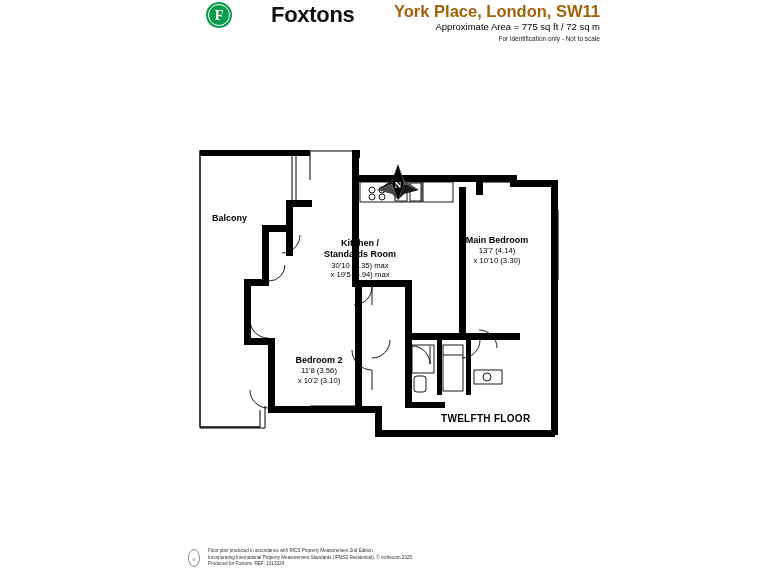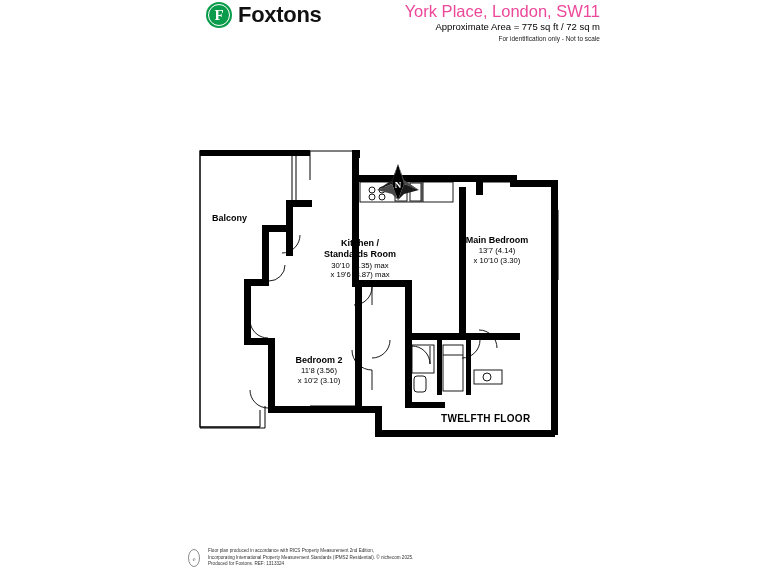--- a/index.html
+++ b/index.html
@@ -52,32 +52,33 @@
     font-size: 15px;
     font-weight: bold;
     font-family: "Liberation Serif", serif;
     line-height: 1;
   }
   .logo-text {
     font-size: 22px;
     font-weight: bold;
     letter-spacing: -0.3px;
     color: #111111;
+    margin-left: 33px;
   }
 
   .title-block {
     position: absolute;
     right: 168px;
     top: 0px;
     text-align: right;
   }
   .addr-title {
     font-size: 16.5px;
-    font-weight: normal;
-    color: #ec4899;
+    font-weight: bold;
+    color: #a16207;
     margin: 2px 0 0 0;
     white-space: nowrap;
   }
   .area-line {
     font-size: 9.5px;
     color: #000;
     white-space: nowrap;
   }
   .ident-line {
     font-size: 6.5px;
@@ -294,21 +295,21 @@
   </svg>
 
   <div class="lbl lbl-left" style="left:212px; top:163px;">
     <div class="rname">Balcony</div>
   </div>
 
   <div class="lbl" style="left:290px; top:188px; width:140px;">
     <div class="rname">Kitchen /</div>
     <div class="rname">Standards Room</div>
     <div class="dim">30'10 (6.35) max</div>
-    <div class="dim">x 19'6 (3.87) max</div>
+    <div class="dim">x 19'5 (5.94) max</div>
   </div>
 
   <div class="lbl" style="left:432px; top:185px; width:130px;">
     <div class="rname">Main Bedroom</div>
     <div class="dim">13'7 (4.14)</div>
     <div class="dim">x 10'10 (3.30)</div>
   </div>
 
   <div class="lbl" style="left:259px; top:305px; width:120px;text-align:center;">
     <div class="rname">Bedroom 2</div>

